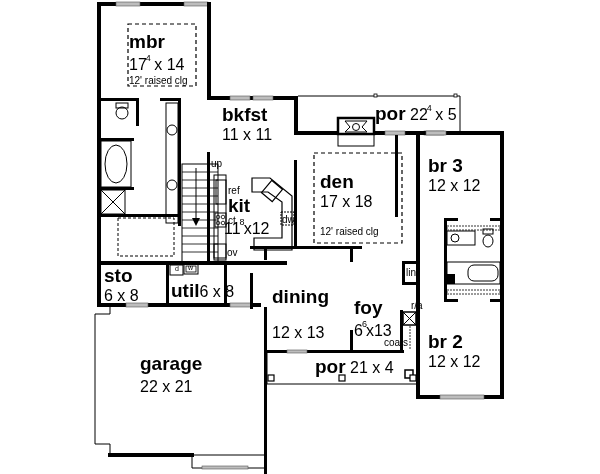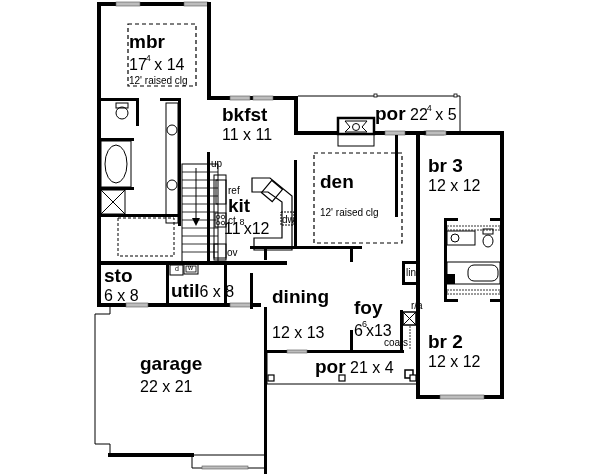--- a/index.html
+++ b/index.html
@@ -180,20 +180,21 @@
   <span class="dm">11 x 11</span>
 </div>
 
 <div class="lbl" style="left:375px;top:104px;">
   <span class="nm" style="display:inline">por</span>
   <span class="dm" style="display:inline"><span class="inl">22</span><sup>4</sup><span class="inl"> </span><span class="inl">x 5</span></span>
 </div>
 
 <div class="lbl" style="left:320px;top:172px;width:78px;">
   <span class="nm">den</span>
+  <span class="dm">17 x 18</span>
   <span class="sm" style="position:static;display:block;margin-top:17px;">12' raised clg</span>
 </div>
 
 <div class="lbl" style="left:228px;top:196px;width:50px;">
   <span class="nm">kit</span>
   <span class="dm" style="margin-left:-4px"><span class="inl">11</span><sup>8</sup><span class="inl">x12</span></span>
 </div>
 
 <div class="lbl" style="left:428px;top:156px;width:64px;">
   <span class="nm">br 3</span>

